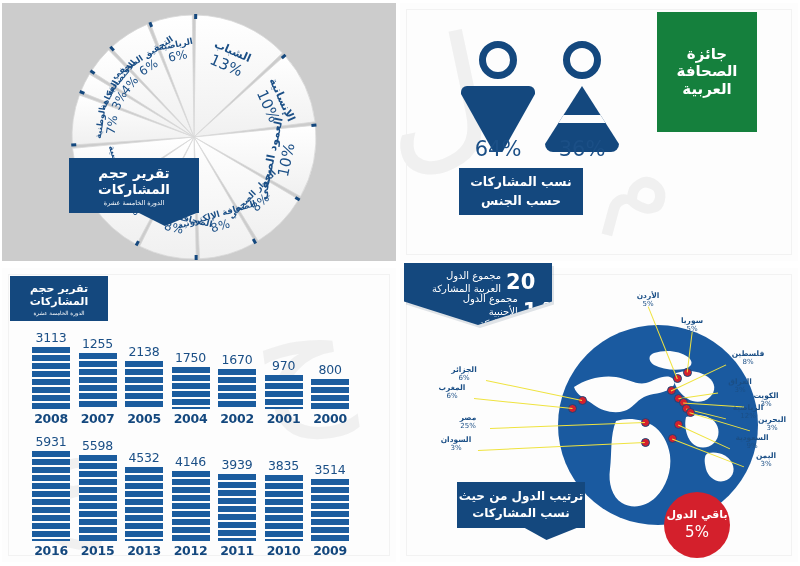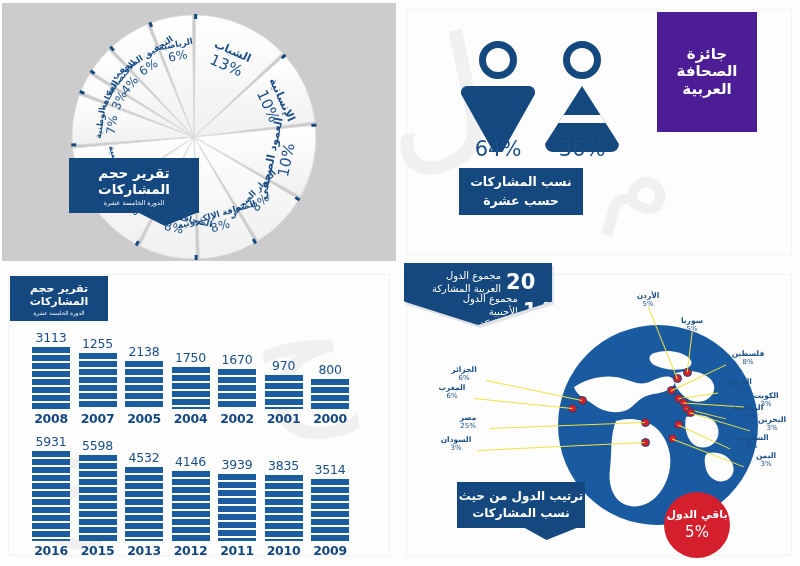--- a/index.html
+++ b/index.html
@@ -79,21 +79,21 @@
     position:absolute; left:0; right:0; top:44%; height:8px; background:#fdfdfd;
   }
   .pct-big{
     position:absolute; color:#1b4f86; font-size:21px; text-align:center; width:100px;
   }
   #gender-caption{ left:459px; top:168px; width:124px; height:47px; }
   #gender-caption .t1{ font-size:12.5px; line-height:1.45; font-weight:700; }
 
   
   #logo-box{
-    position:absolute; left:657px; top:12px; width:100px; height:120px; background:#4c1d95;
+    position:absolute; left:657px; top:12px; width:100px; height:120px; background:#15803d;
     display:flex; align-items:center; justify-content:center;
   }
   #logo-circle{
     width:82px; height:82px; border-radius:50%;
     display:flex; align-items:center; justify-content:center; text-align:center;
     color:#ffffff; font-size:15px; font-weight:700; line-height:1.15;
     letter-spacing:-.5px;
   }
 
   
@@ -245,21 +245,21 @@
           <div class="stripe"></div>
         </div>
     </div>
 
     <div class="pct-big" style="left:48px; top:134px;">64%</div>
     <div class="pct-big" style="left:132px; top:134px;">36%</div>
   </div>
 
   <div class="cap-box" id="gender-caption">
     <div class="t1">نسب المشاركات</div>
-    <div class="t1">حسب عشرة</div>
+    <div class="t1">حسب الجنس</div>
   </div>
 
   <div id="logo-box">
     <div id="logo-circle">جائزة الصحافة العربية</div>
   </div>
 
   <div class="panel" id="panel-bars">
     <div class="panel-inner-border"></div>
     <div class="wm" style="left:250px; top:10px; transform:rotate(-8deg);">ج</div>
     <div class="wm" style="left:40px; top:150px; font-size:120px; transform:rotate(10deg);">ع</div>

